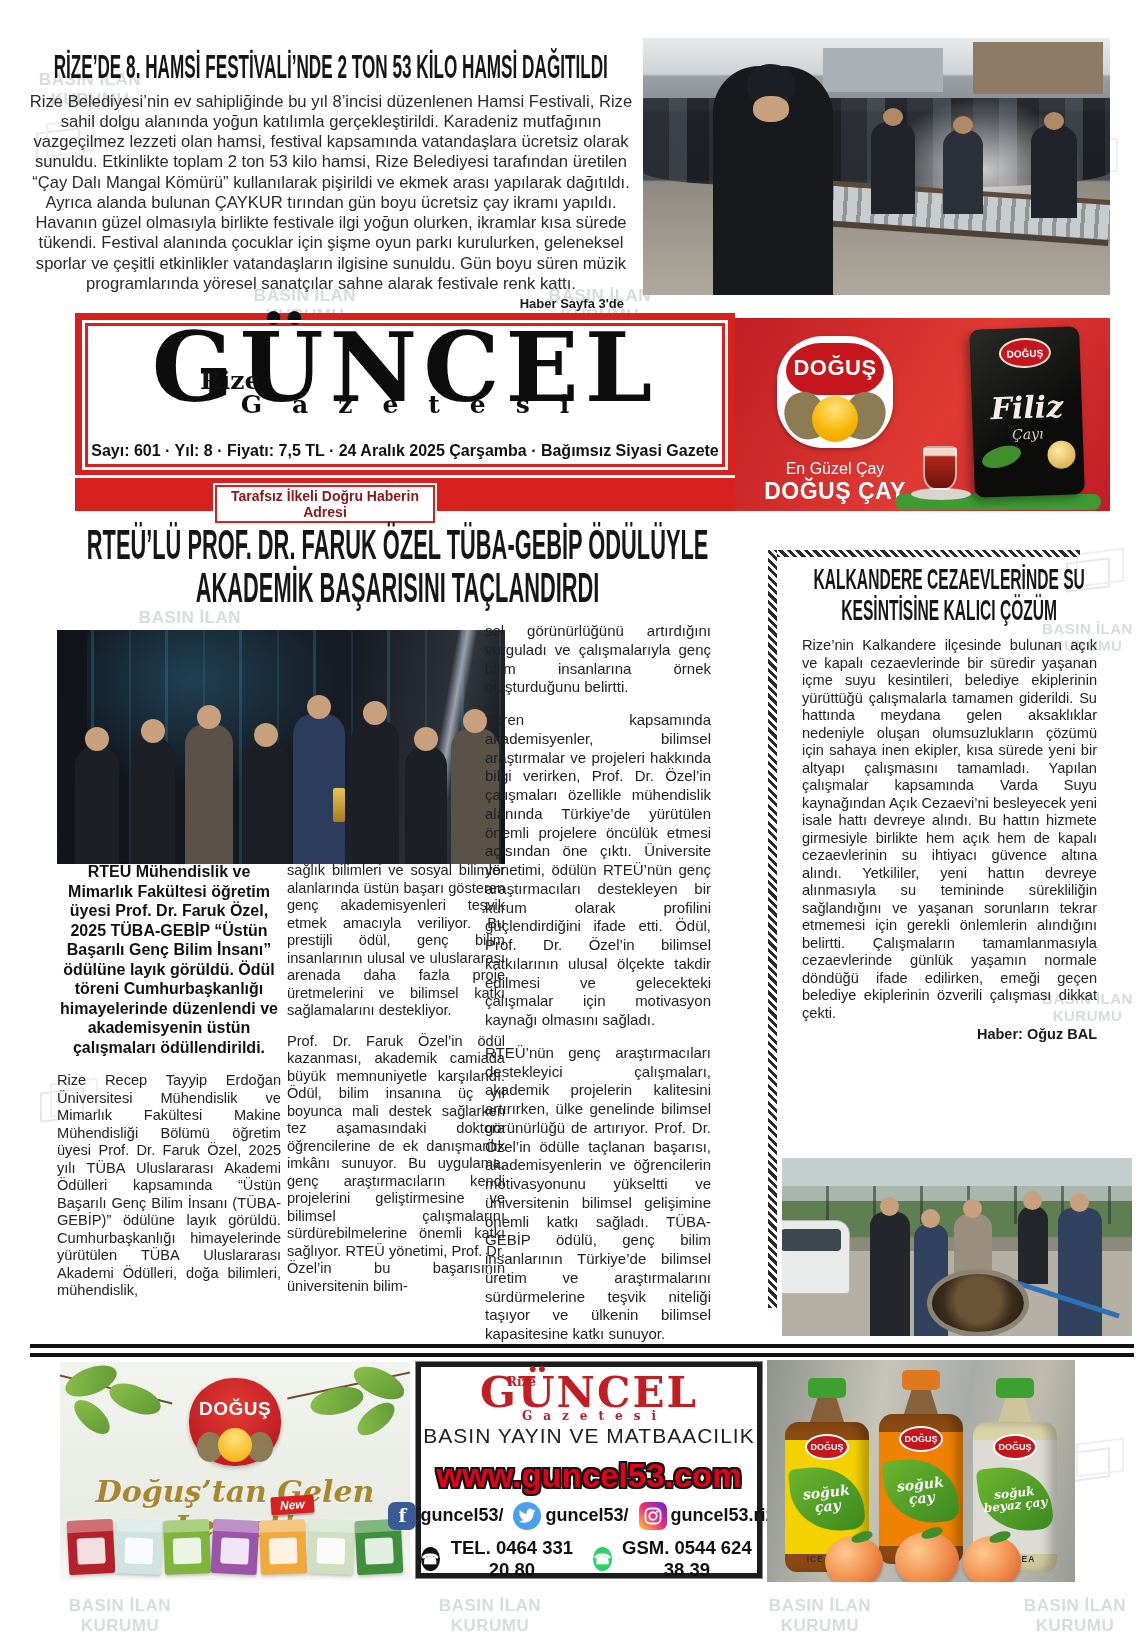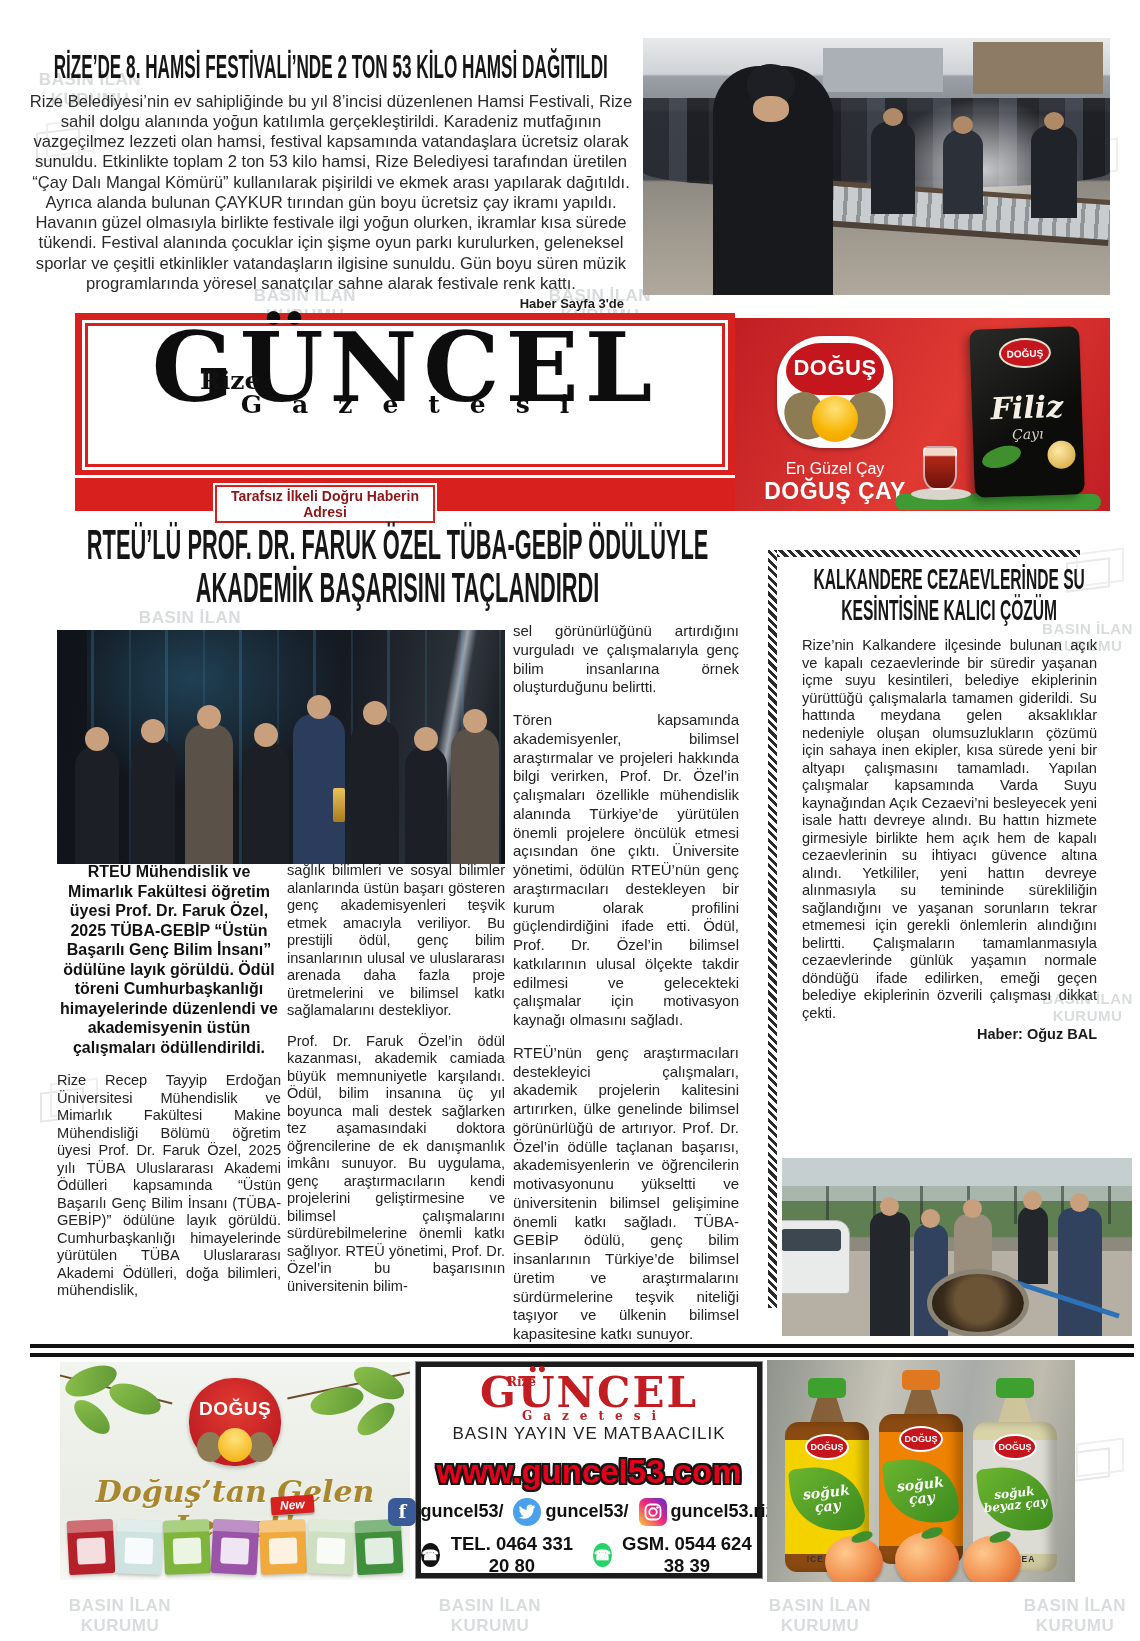--- a/index.html
+++ b/index.html
@@ -80,21 +80,21 @@
   .award-photo .person:before { content:""; position:absolute; top:-19px; left:50%; width:24px; height:24px; margin-left:-12px; border-radius:50%; background:#c9a07e; }
   .award-photo .person.navy { background:#2b3c5c; }
   .award-photo .person.grey { background:#5a5148; }
   .award-photo .award { position:absolute; bottom:42px; left:276px; width:12px; height:34px; background:linear-gradient(#e8c35a,#a97c1e); border-radius:2px; z-index:3; }
   .main-cols { position:absolute; left:57px; top:862px; width:448px; height:482px; overflow:hidden; }
   .col { position:absolute; top:0; bottom:0; overflow:hidden; }
   .col p { font-size:14.6px; line-height:1.2; text-align:justify; margin-bottom:13px; color:#222; }
   .col .intro { font-weight:bold; text-align:center; font-size:16px; line-height:1.22; margin-bottom:15px; color:#111; }
   .col1 { left:0; width:224px; }
   .col2 { left:230px; width:218px; }
-  .col3 { position:absolute; left:513px; top:622px; width:226px; height:722px; overflow:hidden; }
+  .col3 { position:absolute; left:485px; top:622px; width:226px; height:722px; overflow:hidden; }
   .col3 p { font-size:15px; line-height:1.25; text-align:justify; margin-bottom:14px; color:#222; }
 
   
   .water-article { position:absolute; left:768px; top:550px; width:364px; }
   .hatch-top { position:absolute; left:0; top:0; width:312px; height:7px;
     background:repeating-linear-gradient(45deg,#2a2a2a 0 3px,#fff 3px 6px); }
   .hatch-left { position:absolute; left:0; top:0; width:9px; height:758px;
     background:repeating-linear-gradient(45deg,#2a2a2a 0 3px,#fff 3px 6px); }
   .water-inner { margin-left:34px; width:295px; }
   .water-inner h2 { font-size:30px; margin-top:14px; }
@@ -131,21 +131,21 @@
   .tbox { position:relative; width:46px; height:54px; border-radius:3px; box-shadow:0 2px 3px rgba(0,0,0,.2); }
   .tbox:before { content:""; position:absolute; left:0; right:0; top:0; height:12px; background:rgba(255,255,255,.35); border-radius:3px 3px 0 0; }
   .tbox:after { content:""; position:absolute; left:9px; top:18px; width:28px; height:26px; background:rgba(255,255,255,.85); border-radius:3px; }
   .newb { position:absolute; right:96px; bottom:66px; background:#d8201f; color:#fff; font-weight:bold; font-size:12px; font-style:italic; padding:2px 9px; border-radius:2px; transform:rotate(-4deg); box-shadow:0 2px 2px rgba(0,0,0,.3); z-index:4; }
 
   .ad-mid { position:absolute; left:416px; top:1362px; width:346px; height:216px; background:#fff; border:5px solid #1c1c1c; box-shadow:0 0 0 1px #888; text-align:center; }
   .ad-mid .glogo { position:relative; margin-top:6px; font-family:"DejaVu Serif", serif; font-weight:bold; font-size:42px; line-height:.95; color:#c21d22; letter-spacing:2px; }
   .ad-mid .grize { position:absolute; left:86px; top:8px; font-family:"DejaVu Serif", serif; font-weight:bold; font-size:12px; color:#c21d22; }
   .ad-mid .gsub { font-family:"DejaVu Serif", serif; font-weight:bold; font-size:12px; letter-spacing:11px; padding-left:11px; color:#c21d22; margin-top:-4px; }
   .ad-mid .l1 { font-weight:800; font-size:27px; margin-top:2px; letter-spacing:.5px; color:#111; }
-  .ad-mid .l2 { font-size:17px; margin-top:1px; color:#222; letter-spacing:1px; }
+  .ad-mid .l2 { font-size:21px; margin-top:1px; color:#222; letter-spacing:1px; }
   .ad-mid .web { font-weight:800; font-size:33px; margin-top:9px; color:#e2001a;
     text-shadow:2px 2px 0 #161616, -2px -2px 0 #161616, 2px -2px 0 #161616, -2px 2px 0 #161616, 2px 0 0 #161616, -2px 0 0 #161616, 0 2px 0 #161616, 0 -2px 0 #161616; }
   .socials { display:flex; justify-content:center; gap:10px; margin-top:7px; align-items:center; }
   .soc { display:flex; align-items:center; gap:4px; font-weight:800; font-size:18px; color:#111; }
   .sic { width:28px; height:28px; border-radius:7px; display:flex; align-items:center; justify-content:center; color:#fff; font-weight:bold; font-size:18px; }
   .sic.fb { background:#3a5a98; font-family:"DejaVu Serif", serif; }
   .sic.tw { background:#4aa0eb; border-radius:50%; }
   .sic.ig { background:linear-gradient(45deg,#f9ce34,#ee2a7b 50%,#6228d7); }
   .phones { display:flex; justify-content:center; gap:14px; margin-top:7px; align-items:center; }
   .ph { display:flex; align-items:center; gap:5px; font-weight:800; font-size:18.5px; color:#111; }
@@ -238,20 +238,21 @@
     <div class="fig" style="left:300px;top:92px;width:40px;height:84px;background:#2c3038;"></div>
     <div class="fig" style="left:388px;top:88px;width:46px;height:92px;"></div>
     <div class="cook"></div>
   </div>
 
   <section class="masthead">
     <div class="masthead-inner">
       <span class="mh-rize">Rize</span>
       <div class="mh-title">GÜNCEL</div>
       <div class="mh-sub">Gazetesi</div>
+      <div class="mh-info">Sayı: 601   ·   Yıl: 8   ·   Fiyatı: 7,5 TL   ·   24 Aralık 2025 Çarşamba   ·   Bağımsız Siyasi Gazete</div>
     </div>
   </section>
   <div class="masthead-strip">
     <div class="tagline">Tarafsız İlkeli Doğru Haberin Adresi</div>
   </div>
 
   <section class="tea-ad">
     <div class="dlogo">
       <div class="top">DOĞUŞ</div>
       <div class="leaf-l"></div>

